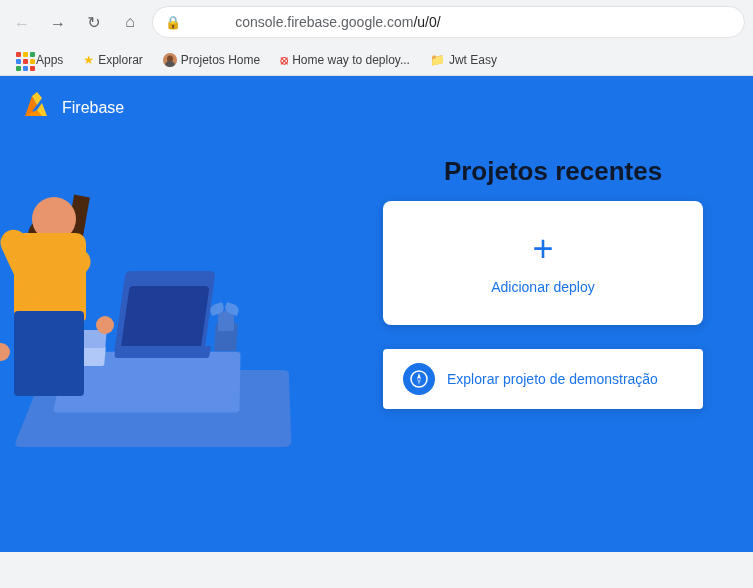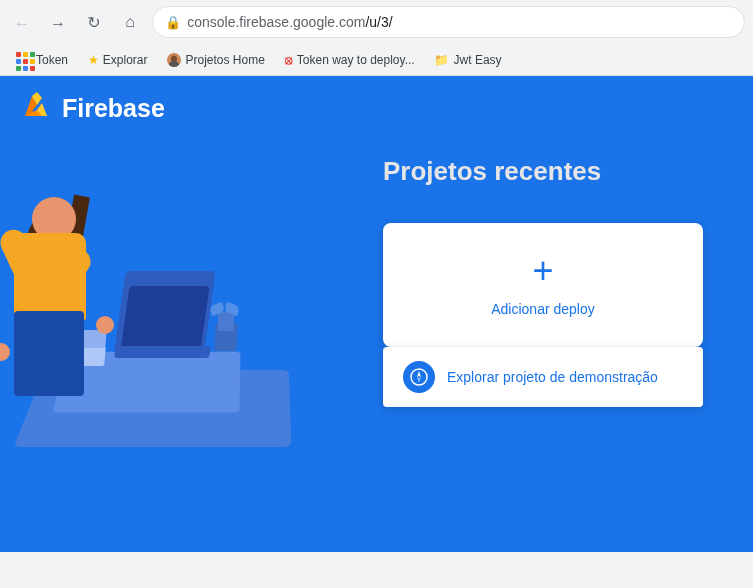--- a/index.html
+++ b/index.html
@@ -10,52 +10,52 @@
 
     
     .toolbar { background: #f1f3f4; display: flex; align-items: center; padding: 6px 8px; gap: 8px; height: 44px; }
     .nav-btn { background: none; border: none; cursor: pointer; width: 28px; height: 28px; border-radius: 50%; display: flex; align-items: center; justify-content: center; color: #5f6368; font-size: 16px; }
     .nav-btn.disabled { color: #bdc1c6; cursor: default; }
 
     .address-bar { flex: 1; background: white; border-radius: 20px; height: 32px; display: flex; align-items: center; padding: 0 12px; gap: 6px; border: 1px solid #dfe1e5; }
     .lock-icon { color: #5f6368; font-size: 13px; }
     .address-text { font-size: 14px; color: #202124; flex: 1; }
     .address-highlight { color: #202124; }
-    .address-dim { color: #5f6368; }
+    .address-dim { color: #5f6368; margin-left: 48px; }
 
     
     .bookmarks-bar { background: #f1f3f4; display: flex; align-items: center; padding: 4px 8px; gap: 4px; height: 32px; border-bottom: 1px solid #ddd; }
     .bookmark-item { display: flex; align-items: center; gap: 4px; padding: 3px 8px; border-radius: 4px; cursor: pointer; font-size: 12px; color: #3c4043; white-space: nowrap; }
     .bookmark-icon { font-size: 12px; }
 
     
     .page { background: #1a73e8; width: 100%; height: 476px; position: relative; overflow: hidden; }
 
     
     .firebase-header { display: flex; align-items: center; padding: 16px 20px; gap: 10px; }
     .firebase-logo { width: 32px; height: 32px; }
-    .firebase-text { color: white; font-size: 25px; font-weight: 700; }
+    .firebase-text { color: white; font-size: 16px; font-weight: 400; }
 
     
     .illustration { position: absolute; left: 0; top: 60px; width: 360px; height: 360px; }
 
     
     .iso-scene { position: relative; width: 100%; height: 100%; }
 
     
     .right-panel { position: absolute; right: 0; top: 60px; width: 400px; display: flex; flex-direction: column; align-items: flex-start; padding: 20px 30px; }
-    .projetos-title { color: #e5e5e5; font-size: 26px; font-weight: 700; margin-bottom: 36px; align-self: center; width: 100%; text-align: left; }
+    .projetos-title { color: #0f172a; font-size: 26px; font-weight: 700; margin-bottom: 14px; align-self: center; width: 100%; text-align: center; }
 
     
     .add-project-card { background: white; border-radius: 8px; width: 320px; padding: 30px 20px; display: flex; flex-direction: column; align-items: center; gap: 12px; cursor: pointer; box-shadow: 0 2px 10px rgba(0,0,0,0.15); }
     .plus-icon { color: #1a73e8; font-size: 36px; font-weight: 300; line-height: 1; }
     .add-project-label { color: #1a73e8; font-size: 14px; font-weight: 500; }
 
     
-    .demo-card { background: white; border-radius: 4px; width: 320px; padding: 14px 20px; display: flex; align-items: center; gap: 12px; cursor: pointer; box-shadow: 0 2px 10px rgba(0,0,0,0.15); margin-top: 0; }
+    .demo-card { background: white; border-radius: 4px; width: 320px; padding: 14px 20px; display: flex; align-items: center; gap: 12px; cursor: pointer; box-shadow: 0 2px 10px rgba(0,0,0,0.15); margin-top: 24px; }
     .compass-icon { width: 32px; height: 32px; background: #1a73e8; border-radius: 50%; display: flex; align-items: center; justify-content: center; color: white; font-size: 16px; flex-shrink: 0; }
     .demo-label { color: #1a73e8; font-size: 14px; font-weight: 500; }
 
     
     .grid-icon { display: grid; grid-template-columns: repeat(3,5px); gap: 2px; width: 16px; height: 16px; }
     .grid-dot { width: 5px; height: 5px; border-radius: 1px; background: currentColor; }
 
     
     .bm-star { color: #fbbc04; }
     .bm-x { color: #ea4335; font-weight: bold; }
@@ -68,59 +68,59 @@
 
   <div class="toolbar">
     <button class="nav-btn disabled" title="Back">←</button>
     <button class="nav-btn" title="Forward">→</button>
     <button class="nav-btn" title="Reload">↻</button>
     <button class="nav-btn" title="Home">⌂</button>
 
     <div class="address-bar">
       <span class="lock-icon">🔒</span>
       <span class="address-text">
-        <span class="address-dim">console.firebase.google.com</span><span class="address-highlight">/u/3/</span>
+        <span class="address-dim">console.firebase.google.com</span><span class="address-highlight">/u/0/</span>
       </span>
     </div>
   </div>
 
   <div class="bookmarks-bar">
     <div class="bookmark-item">
       <span class="bookmark-icon">
         <div class="grid-icon">
           <div class="grid-dot" style="background:#ea4335"></div>
           <div class="grid-dot" style="background:#fbbc04"></div>
           <div class="grid-dot" style="background:#34a853"></div>
           <div class="grid-dot" style="background:#4285f4"></div>
           <div class="grid-dot" style="background:#ea4335"></div>
           <div class="grid-dot" style="background:#fbbc04"></div>
           <div class="grid-dot" style="background:#34a853"></div>
           <div class="grid-dot" style="background:#4285f4"></div>
           <div class="grid-dot" style="background:#ea4335"></div>
         </div>
       </span>
-      <span>Token</span>
+      <span>Apps</span>
     </div>
     <div class="bookmark-item">
       <span class="bookmark-icon bm-star">★</span>
       <span>Explorar</span>
     </div>
     <div class="bookmark-item">
       <span class="bookmark-icon" style="width:14px;height:14px;border-radius:50%;background:#e0a080;display:inline-block;overflow:hidden;vertical-align:middle;">
         <svg width="14" height="14" viewBox="0 0 14 14">
             <circle cx="7" cy="7" r="7" fill="#c9895c"></circle>
             <ellipse cx="7" cy="6" rx="3" ry="3.5" fill="#7a4a2a"></ellipse>
             <ellipse cx="7" cy="12" rx="5" ry="4" fill="#555"></ellipse>
           </svg>
       </span>
       <span>Projetos Home</span>
     </div>
     <div class="bookmark-item">
       <span class="bookmark-icon bm-x">⦻</span>
-      <span>Token way to deploy...</span>
+      <span>Home way to deploy...</span>
     </div>
     <div class="bookmark-item">
       <span class="bookmark-icon bm-folder">📁</span>
       <span>Jwt Easy</span>
     </div>
   </div>
 </div>
 
 <div class="page">
 

